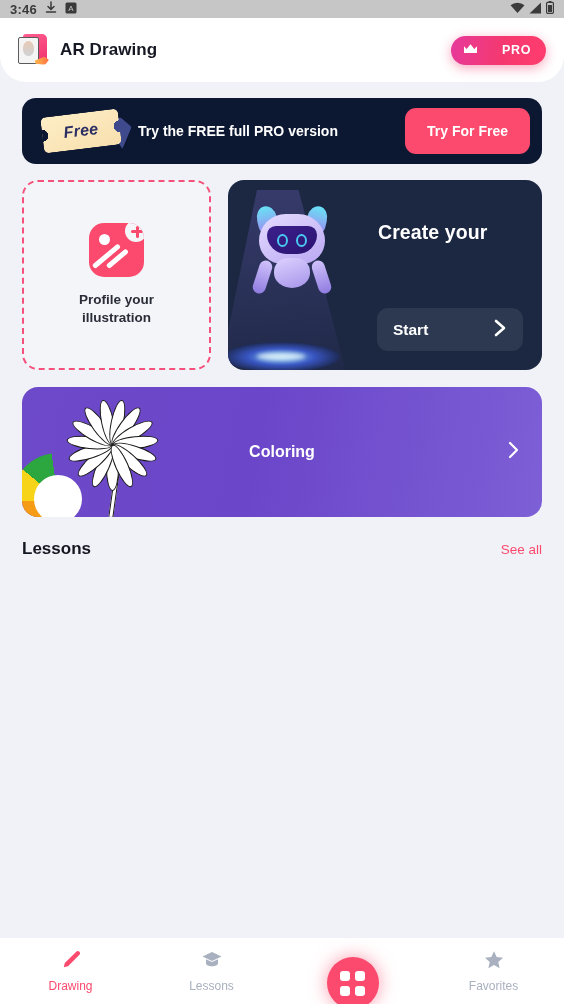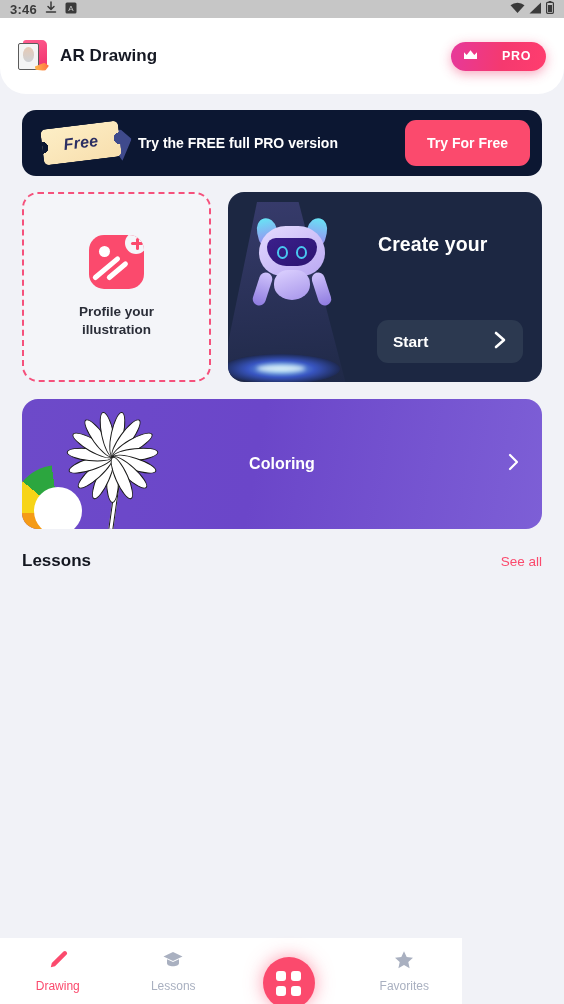--- a/index.html
+++ b/index.html
@@ -15,21 +15,21 @@
   .statusbar{
     height:18px; background:#c6c6c6; display:flex; align-items:center;
     padding:0 10px; gap:8px; color:#3a3a3a;
   }
   .sb-time{ font-size:13px; font-weight:700; letter-spacing:.2px; }
   .sb-left-icons{ display:flex; align-items:center; gap:8px; }
   .sb-right{ margin-left:auto; display:flex; align-items:center; gap:4px; }
 
   
   .header{
-    height:76px; background:#ffffff;
+    height:64px; background:#ffffff;
     border-bottom-left-radius:26px; border-bottom-right-radius:26px;
     display:flex; align-items:center; padding:0 18px; position:relative; z-index:5;
   }
   .app-icon{ width:30px; height:32px; position:relative; flex:none; }
   .app-icon .back{
     position:absolute; left:5px; top:0; width:24px; height:30px;
     background:linear-gradient(160deg,#ff5d8f,#ef2f6b); border-radius:3px 5px 5px 3px;
   }
   .app-icon .page{
     position:absolute; left:0; top:3px; width:21px; height:27px;
@@ -213,21 +213,21 @@
 
   
   .section-head{
     margin-top:22px; display:flex; align-items:center; justify-content:space-between;
   }
   .section-title{ font-size:17px; font-weight:700; color:#141720; }
   .see-all{ font-size:13.5px; font-weight:400; color:#fb4a6d; cursor:pointer; }
 
   
   .bottomnav{
-    position:absolute; left:0; bottom:0; width:462px; height:66px;
+    position:absolute; left:0; bottom:0; width:564px; height:66px;
     background:#fff; display:flex; align-items:center;
   }
   .navitem{
     flex:1; display:flex; flex-direction:column; align-items:center; gap:5px;
     cursor:pointer; color:#a9b0c0; font-size:12px;
   }
   .navitem.active{ color:#fb4a6d; }
   .navitem .lbl{ font-size:12px; }
   .fab{
     position:absolute; left:50%; top:-14px; transform:translateX(-50%);

